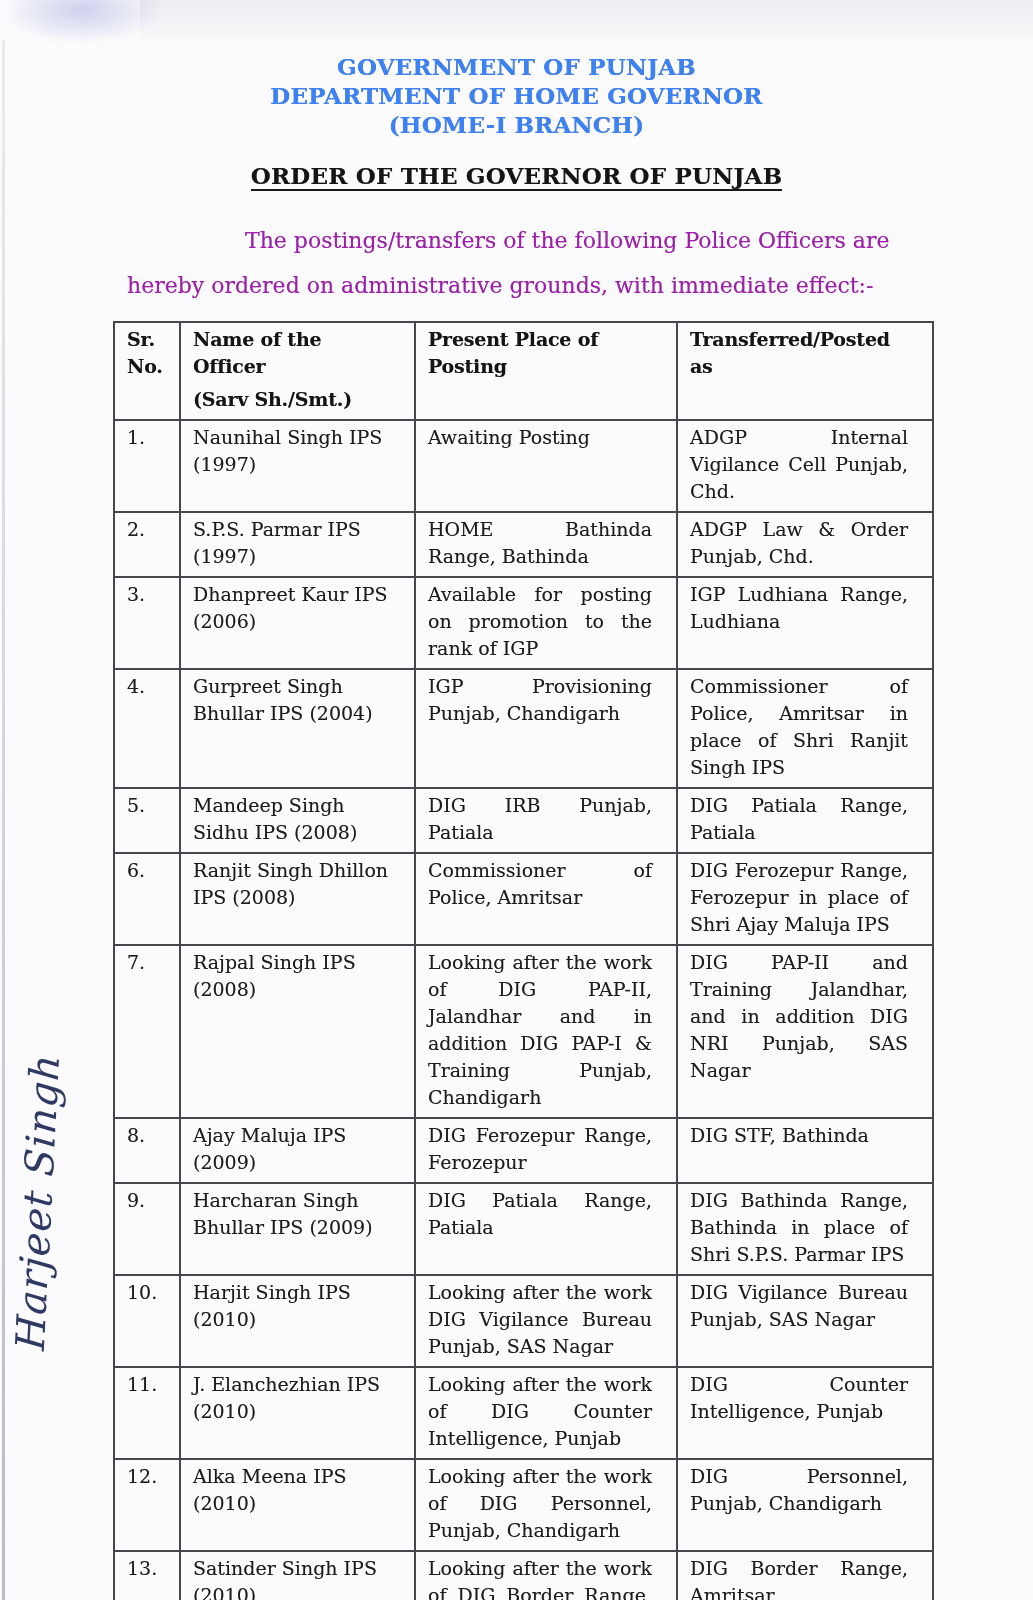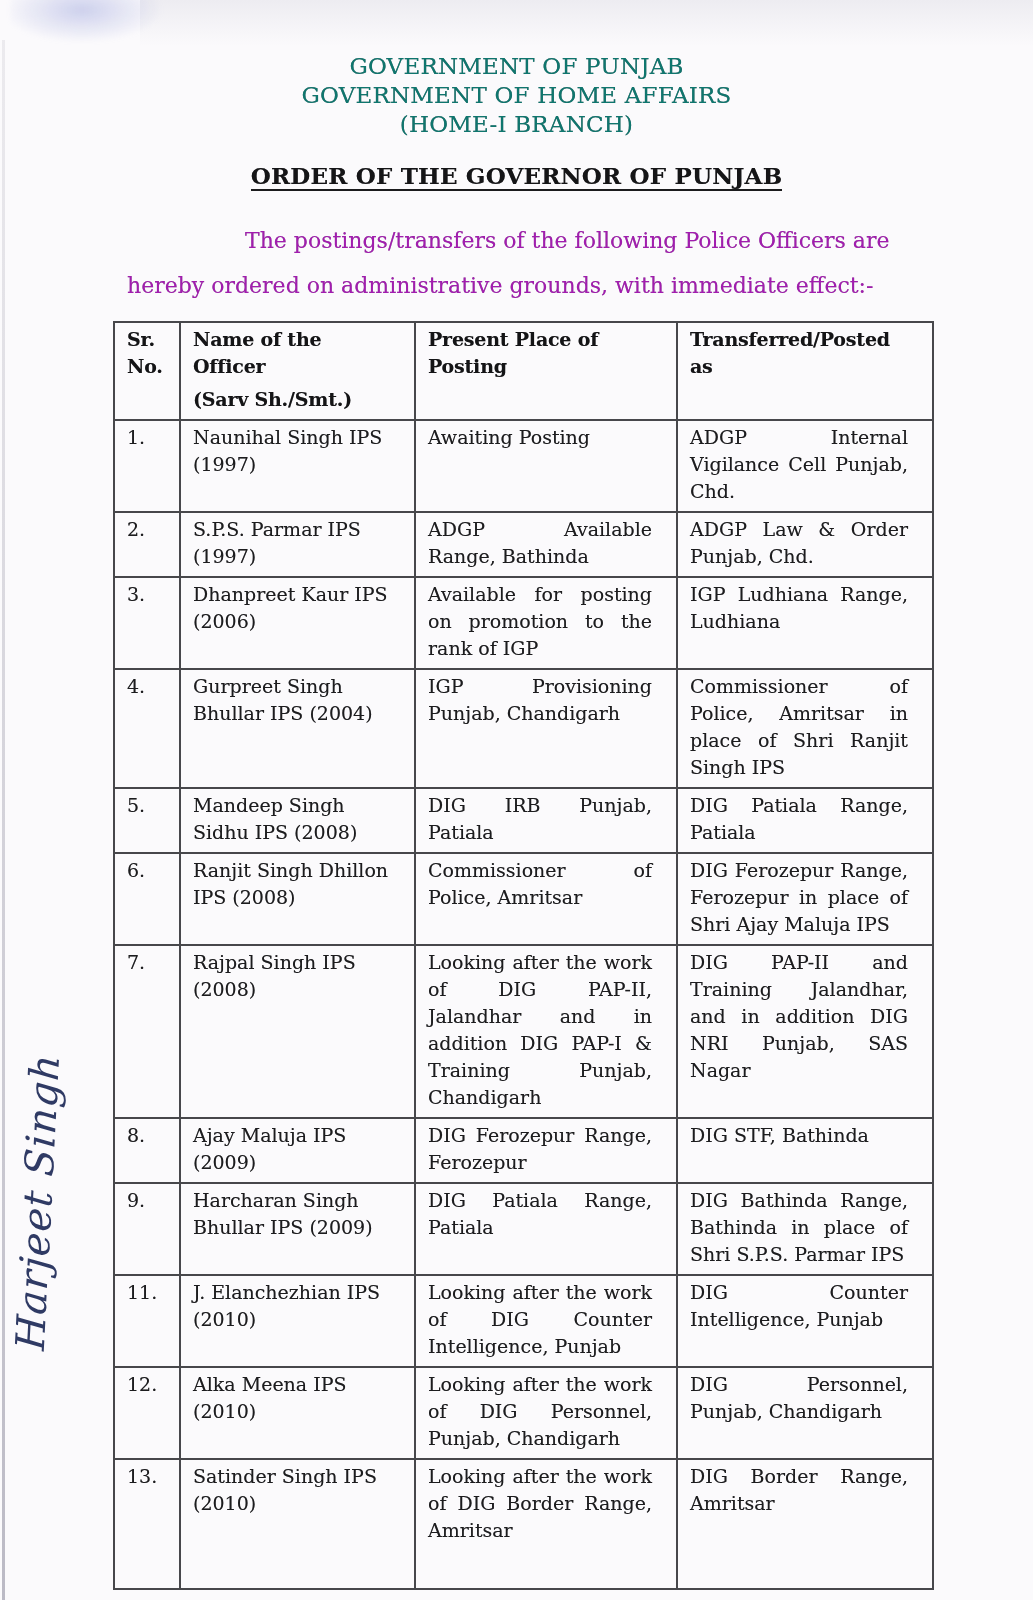--- a/index.html
+++ b/index.html
@@ -23,22 +23,22 @@
     pointer-events: none;
   }
   .edge-line {
     position: absolute; left: 2px; top: 40px; width: 3px; height: 1560px;
     background: linear-gradient(rgba(125,122,140,0.12), rgba(110,108,130,0.45));
     pointer-events: none;
   }
   
   .letterhead { padding-top: 52px; text-align: center; }
   .letterhead div {
-    font-size: 23px; font-weight: normal; line-height: 29px;
-    letter-spacing: 0.2px; color: #0f766e;
+    font-size: 23px; font-weight: bold; line-height: 29px;
+    letter-spacing: 0.2px; color: #3b82f6;
     text-shadow: 0 0 0.6px rgba(30,30,34,0.55);
   }
   .order-title-wrap { text-align: center; margin-top: 23px; }
   .order-title {
     display: inline-block;
     font-size: 23px; font-weight: bold; color: #151517;
     letter-spacing: 0.2px;
     border-bottom: 2.5px solid #1b1b1d;
     padding-bottom: 0;
     text-shadow: 0 0 0.6px rgba(30,30,34,0.55);
@@ -95,21 +95,21 @@
 </style>
 </head>
 <body>
 
 <div class="top-strip"></div>
 <div class="corner-smudge"></div>
 <div class="edge-line"></div>
 
 <div class="letterhead">
   <div>GOVERNMENT OF PUNJAB</div>
-  <div>GOVERNMENT OF HOME AFFAIRS</div>
+  <div>DEPARTMENT OF HOME GOVERNOR</div>
   <div>(HOME-I BRANCH)</div>
 </div>
 
 <div class="order-title-wrap">
   <span class="order-title">ORDER OF THE GOVERNOR OF PUNJAB</span>
 </div>
 
 <p class="intro">
   <span class="l1">The postings/transfers of the following Police Officers are</span>
   <span class="l2">hereby ordered on administrative grounds, with immediate effect:-</span>
@@ -139,21 +139,21 @@
   <tbody id="rows-body">
       <tr>
     <td class="c-sr">1.</td>
     <td class="c-name">Naunihal Singh IPS (1997)</td>
     <td class="c-present">Awaiting Posting</td>
     <td class="c-trans">ADGP Internal Vigilance Cell Punjab, Chd.</td>
   </tr>
       <tr>
     <td class="c-sr">2.</td>
     <td class="c-name">S.P.S. Parmar IPS (1997)</td>
-    <td class="c-present">ADGP Available Range, Bathinda</td>
+    <td class="c-present">HOME Bathinda Range, Bathinda</td>
     <td class="c-trans">ADGP Law &amp; Order Punjab, Chd.</td>
   </tr>
       <tr>
     <td class="c-sr">3.</td>
     <td class="c-name">Dhanpreet Kaur IPS (2006)</td>
     <td class="c-present">Available for posting on promotion to the rank of IGP</td>
     <td class="c-trans">IGP Ludhiana Range, Ludhiana</td>
   </tr>
       <tr>
     <td class="c-sr">4.</td>
@@ -185,20 +185,26 @@
     <td class="c-present">DIG Ferozepur Range, Ferozepur</td>
     <td class="c-trans">DIG STF, Bathinda</td>
   </tr>
       <tr>
     <td class="c-sr">9.</td>
     <td class="c-name">Harcharan Singh Bhullar IPS (2009)</td>
     <td class="c-present">DIG Patiala Range, Patiala</td>
     <td class="c-trans">DIG Bathinda Range, Bathinda in place of Shri S.P.S. Parmar IPS</td>
   </tr>
       <tr>
+    <td class="c-sr">10.</td>
+    <td class="c-name">Harjit Singh IPS (2010)</td>
+    <td class="c-present">Looking after the work DIG Vigilance Bureau Punjab, SAS Nagar</td>
+    <td class="c-trans">DIG Vigilance Bureau Punjab, SAS Nagar</td>
+  </tr>
+      <tr>
     <td class="c-sr">11.</td>
     <td class="c-name">J. Elanchezhian IPS (2010)</td>
     <td class="c-present">Looking after the work of DIG Counter Intelligence, Punjab</td>
     <td class="c-trans">DIG Counter Intelligence, Punjab</td>
   </tr>
       <tr>
     <td class="c-sr">12.</td>
     <td class="c-name">Alka Meena IPS (2010)</td>
     <td class="c-present">Looking after the work of DIG Personnel, Punjab, Chandigarh</td>
     <td class="c-trans">DIG Personnel, Punjab, Chandigarh</td>

